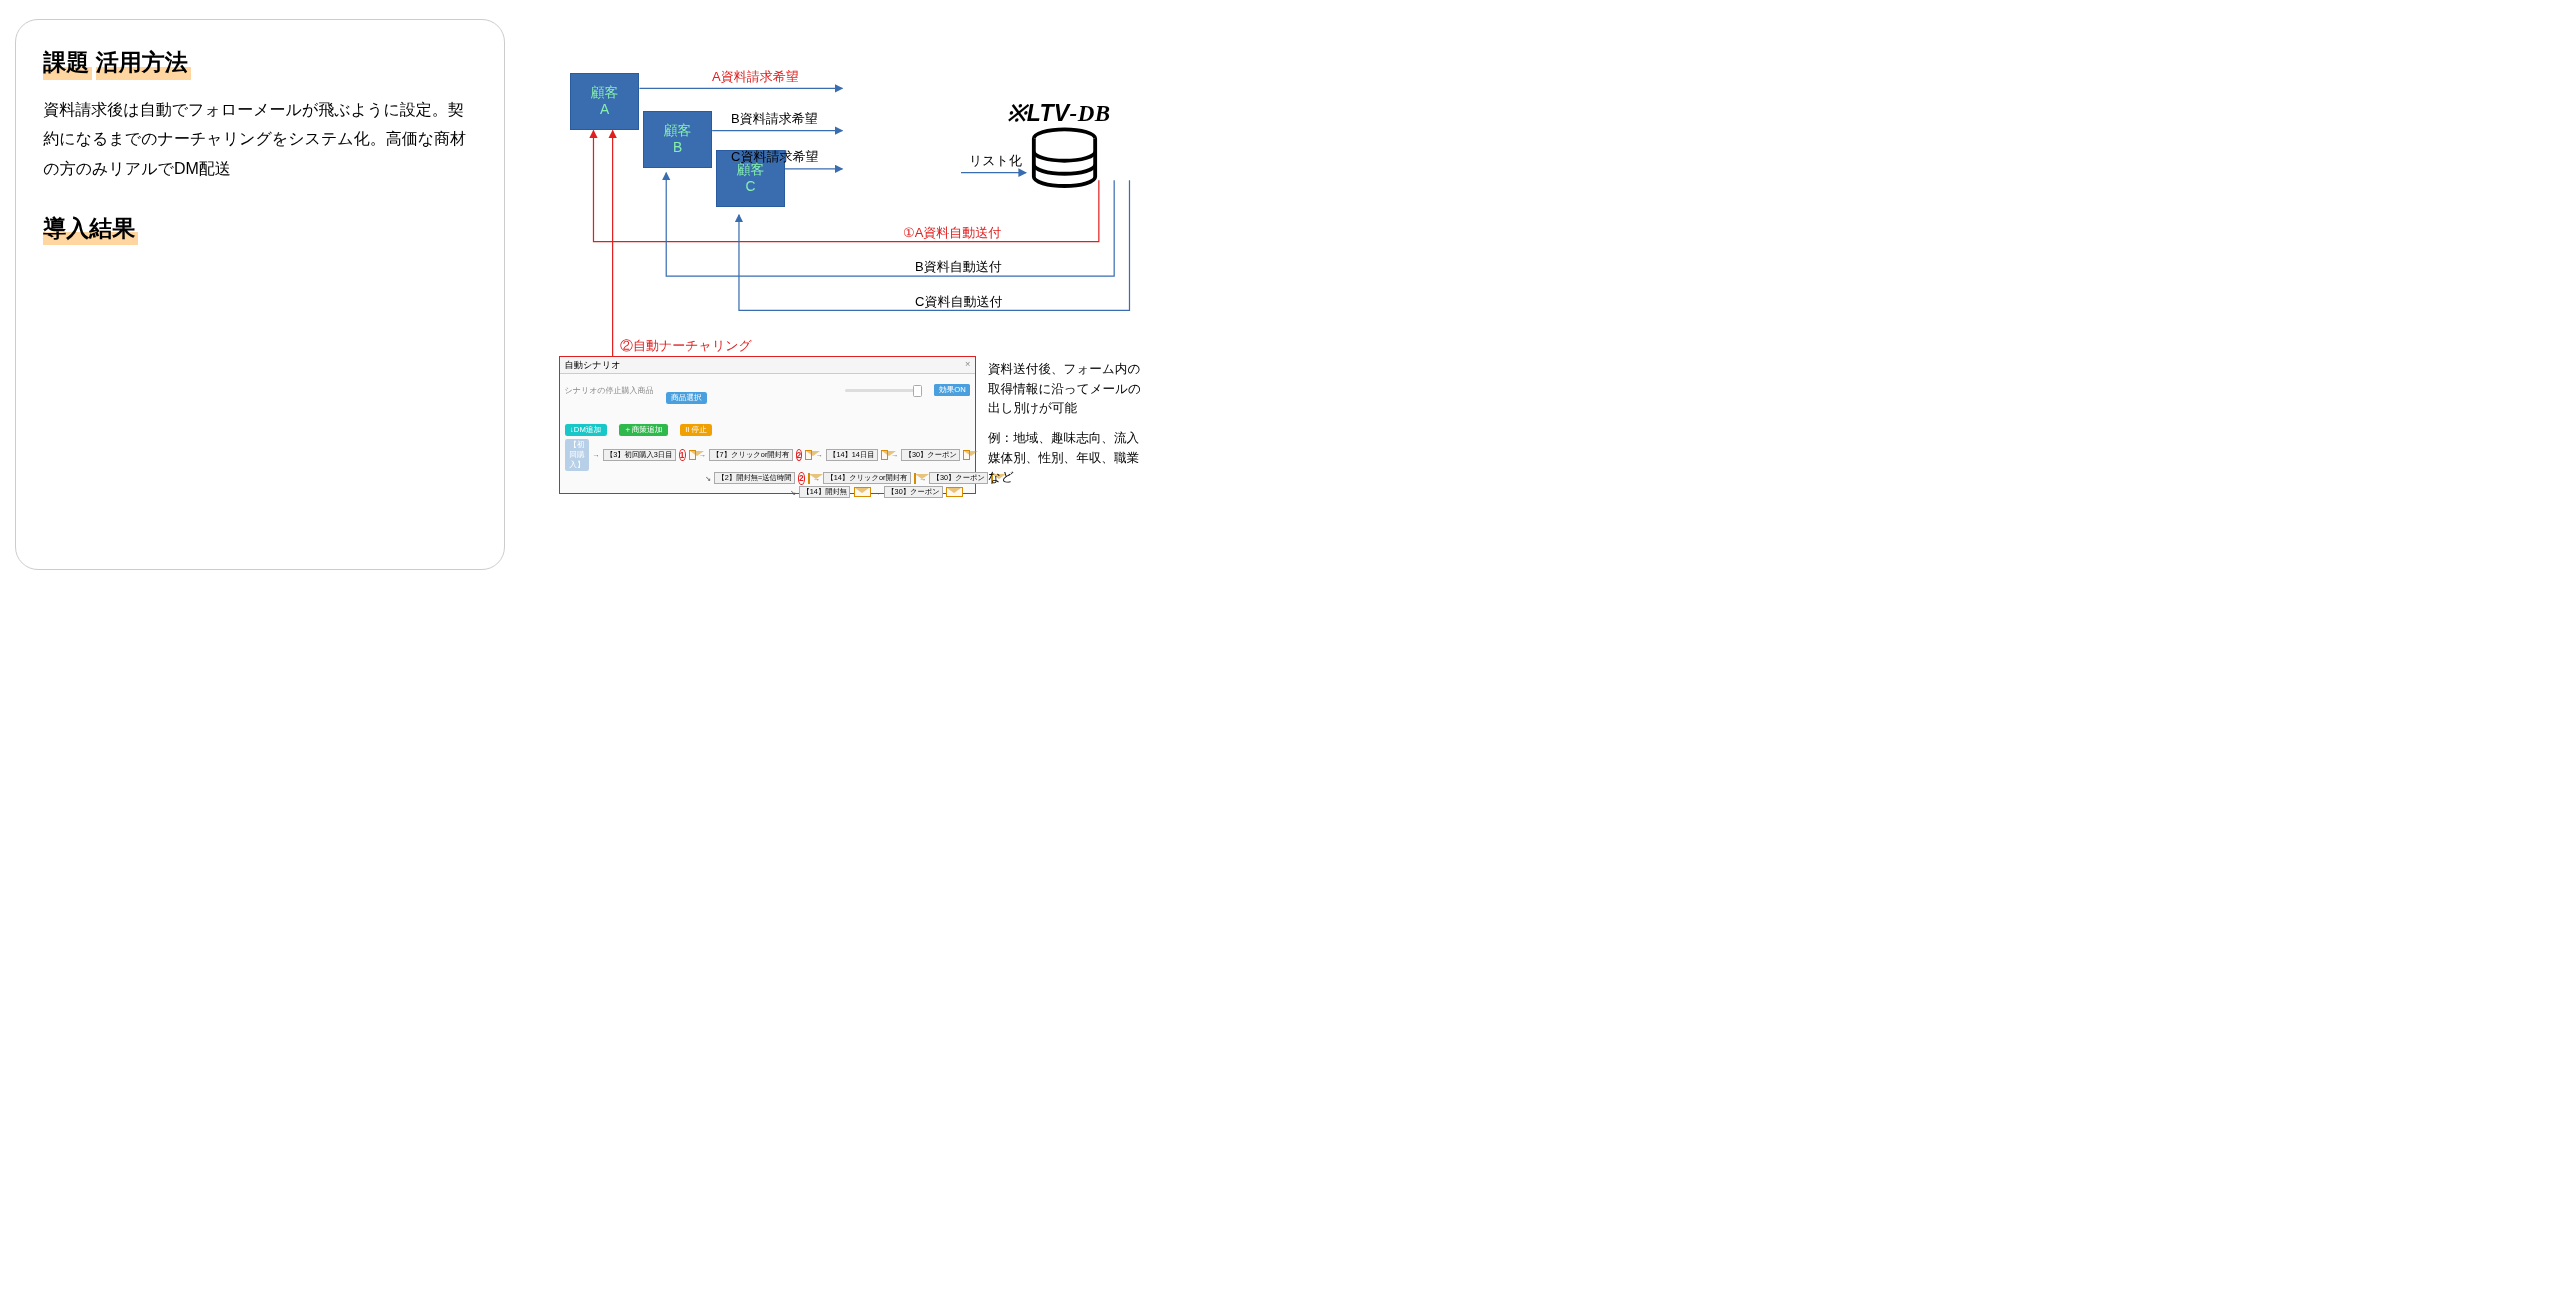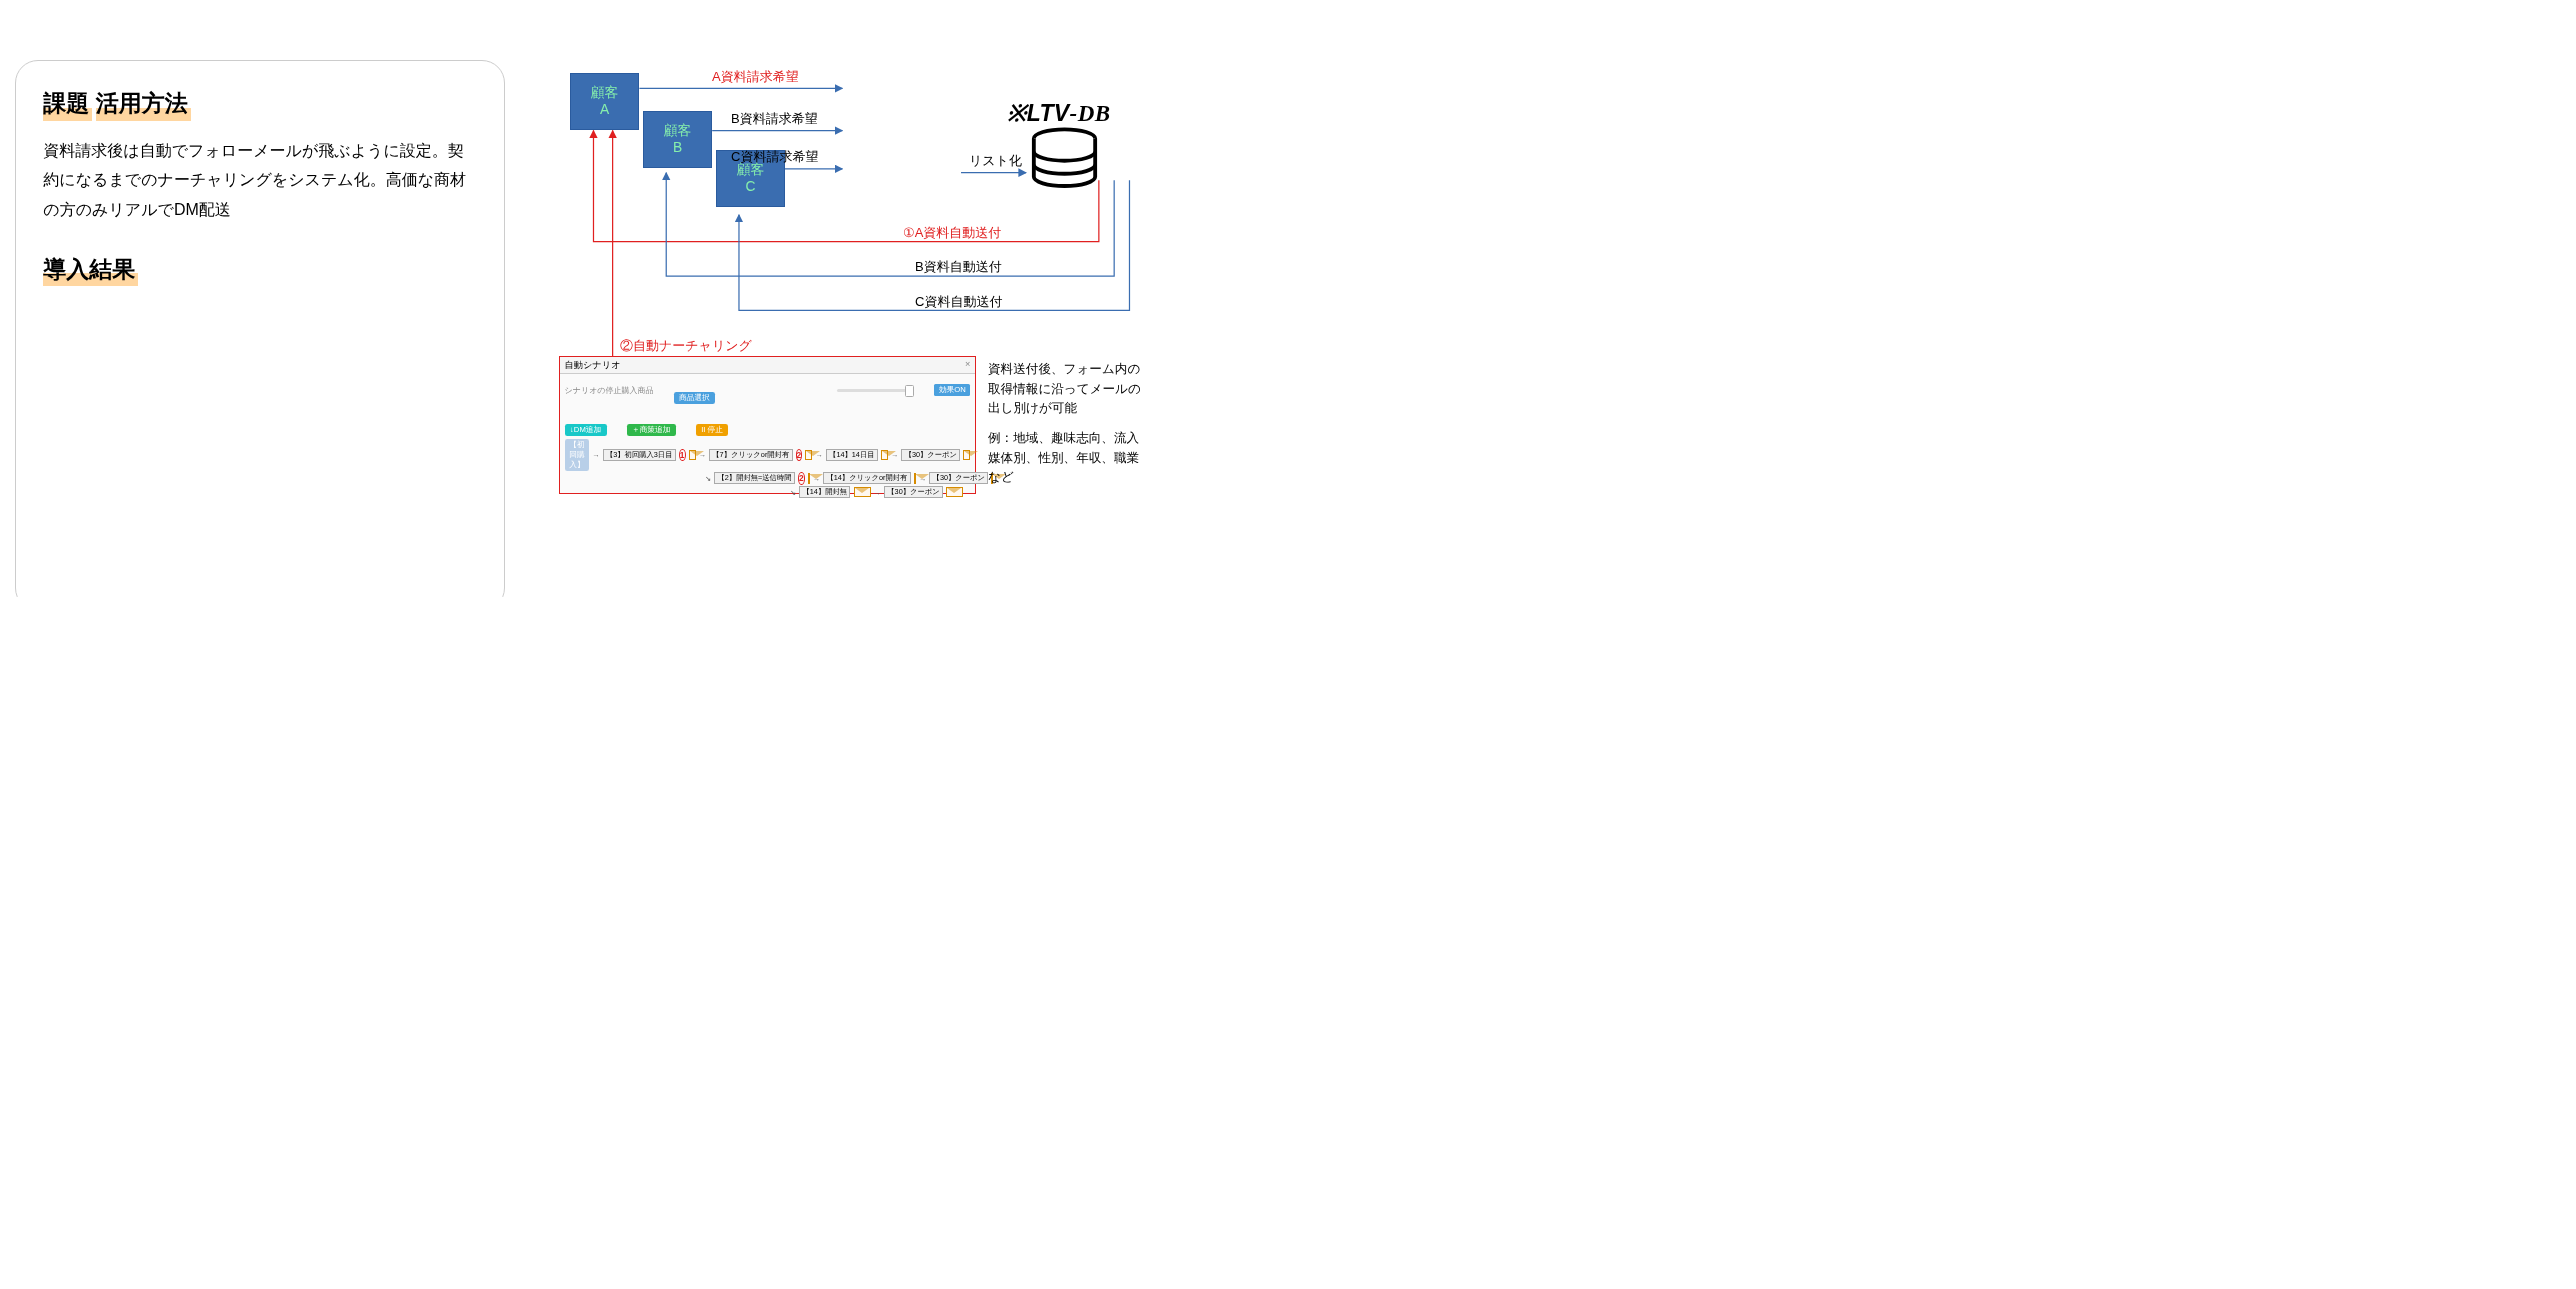--- a/index.html
+++ b/index.html
@@ -13,21 +13,20 @@
   }
   .left-panel {
     position: absolute;
     left: 15.3px;
     top: 19px;
     width: 490px;
     height: 551px;
     border: 1.5px solid #ccc;
     border-radius: 23px;
     padding: 27px 27px;
-    margin-top: 41px;
   }
   .section-heading {
     display: inline-block;
     font-size: 23px;
     font-weight: 700;
     background: linear-gradient(to top, #ffd6a0 40%, transparent 40%);
     padding: 0 3.1px 1.5px 0;
     margin-bottom: 15.3px;
   }
   .section-body {
@@ -95,21 +94,21 @@
     font-size:9.2px;
     padding:1.5px 4.6px;
     border-bottom:0.8px solid #ccc;
     background:#f5f5f5;
   }
   .sb-row{
     display:flex;
     align-items:center;
     font-size:8px;
     padding:2.3px 4.6px;
-    gap:20px;
+    gap:12px;
   }
   .pill{
     display:inline-block;
     padding:0.8px 5.4px;
     border-radius:2.3px;
     color:#fff;
     font-size:7.7px;
     margin-top:16px;
   }
   .pill.teal{background:#18c8c8;}

